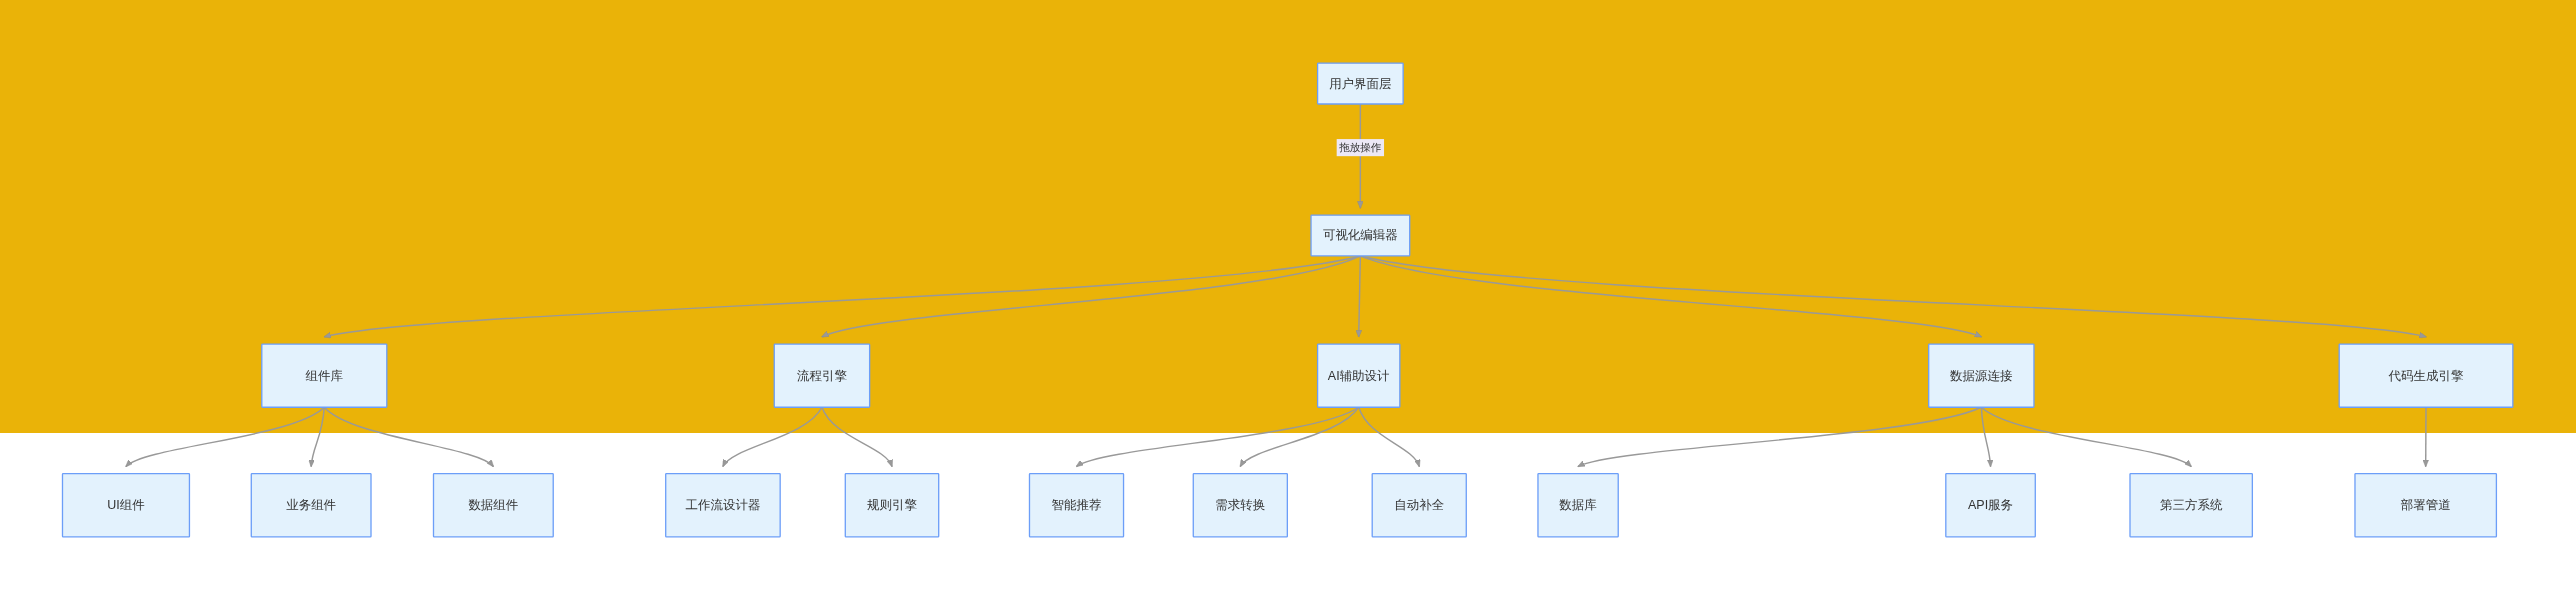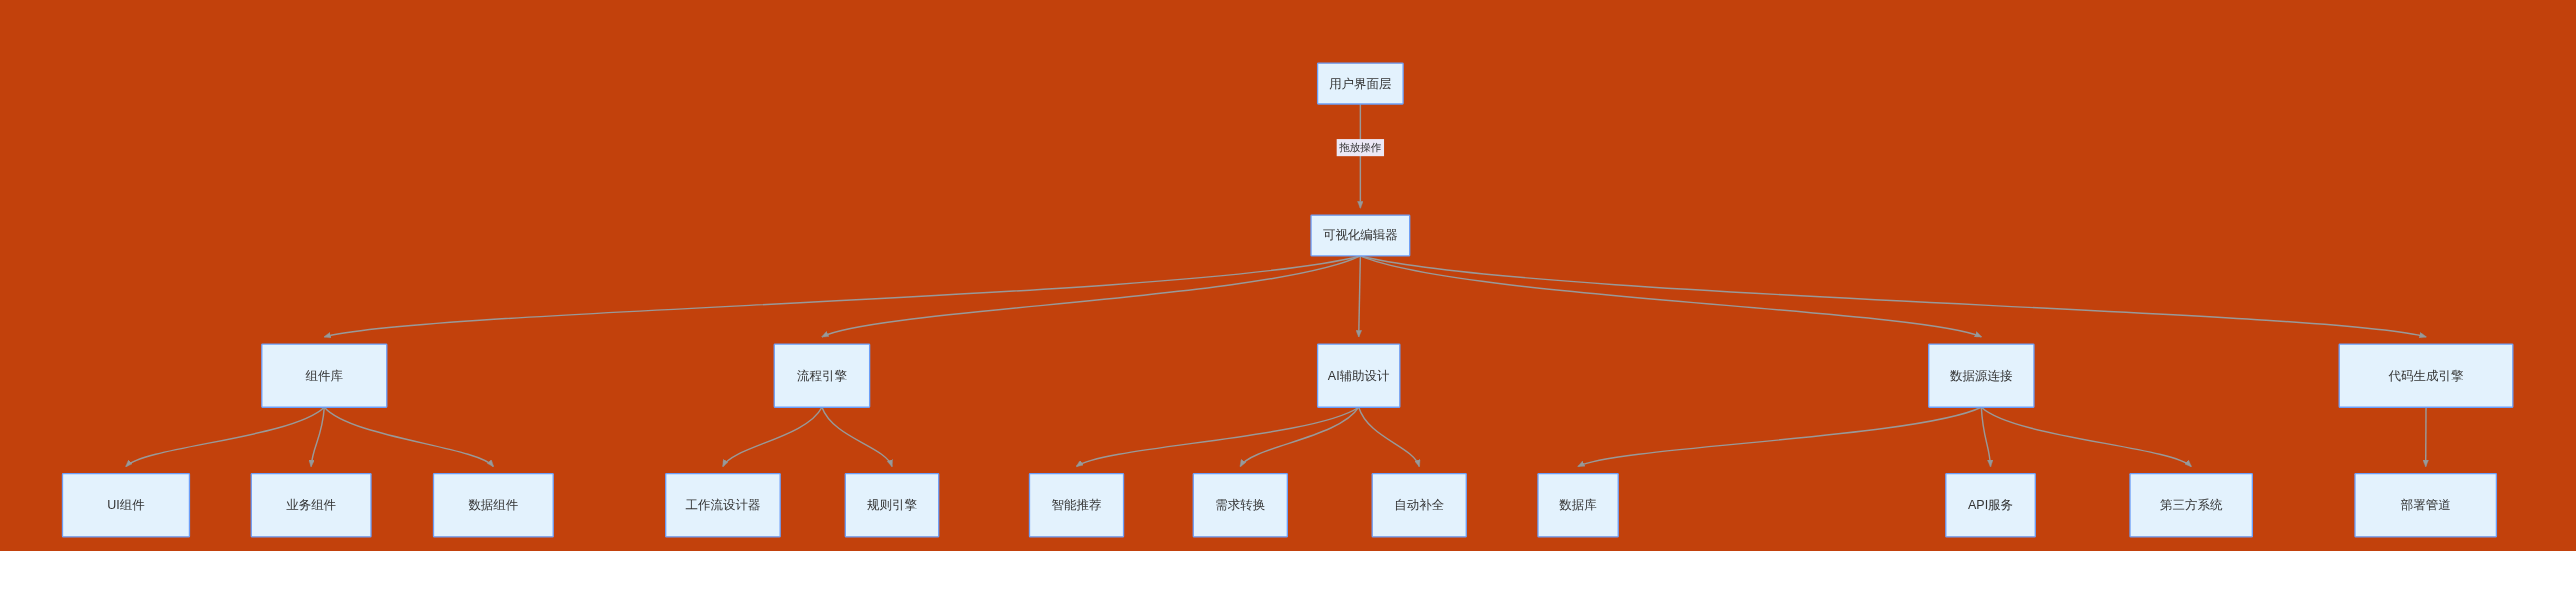--- a/index.html
+++ b/index.html
@@ -9,22 +9,22 @@
   }
   body {
     width: 2576px;
     height: 600px;
     font-family: "Liberation Sans", "DejaVu Sans", sans-serif;
     overflow: hidden;
   }
   #diagram-root {
     position: relative;
     width: 2576px;
-    height: 551px;
-    background: #c2410c;
+    height: 433px;
+    background: #eab308;
   }
   svg#flow-svg {
     position: absolute;
     left: 0;
     top: 0;
     width: 2576px;
     height: 600px;
     display: block;
   }
   .node-rect {

